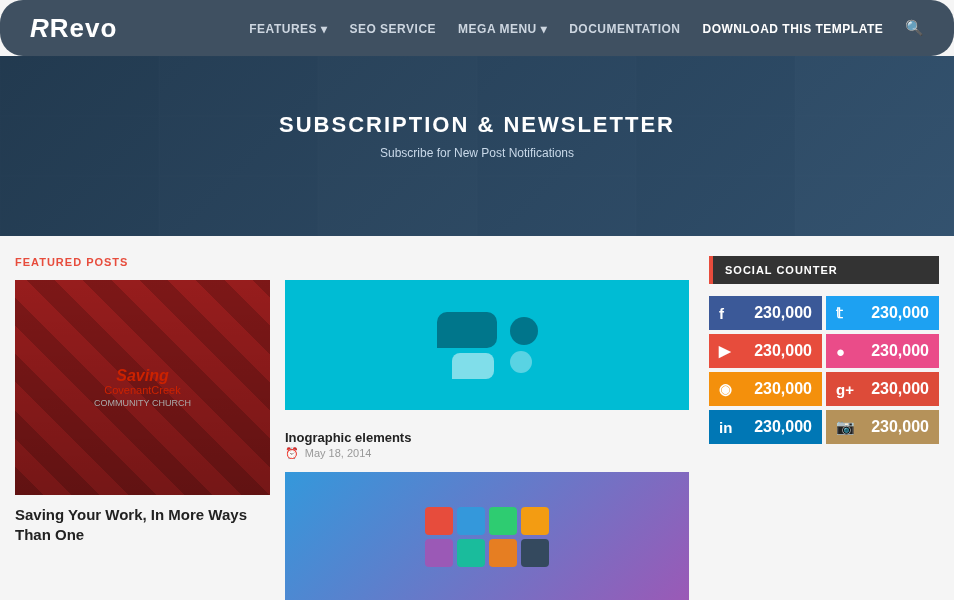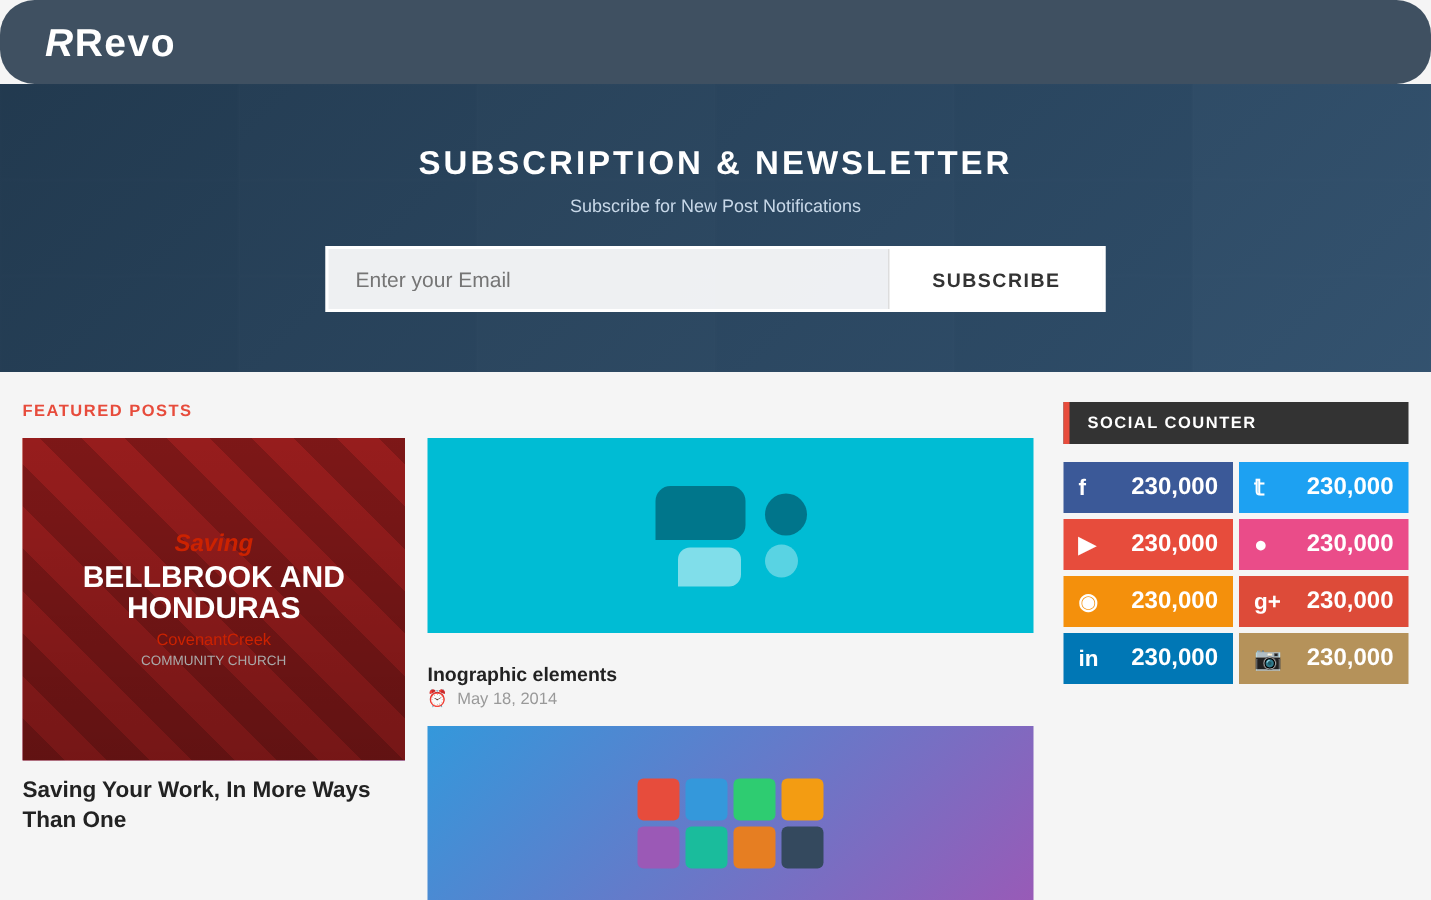--- a/index.html
+++ b/index.html
@@ -275,20 +275,44 @@
     .li { background: #0077b5; }
     .ig { background: #b5925a; }
   </style>
 </head>
 <body>
 
 <nav class="navbar">
   <div class="navbar-logo">
     <span>R</span><span style="font-style:normal;">Revo</span>
   </div>
+  <ul class="navbar-nav">
+    <li>
+      <a href="#">
+        <span>FEATURES</span> ▾
+      </a>
+    </li>
+    <li>
+      <a href="#">SEO SERVICE</a>
+    </li>
+    <li>
+      <a href="#">
+        <span>MEGA MENU</span> ▾
+      </a>
+    </li>
+    <li>
+      <a href="#">DOCUMENTATION</a>
+    </li>
+    <li>
+      <a href="#" class="download-link">DOWNLOAD THIS TEMPLATE</a>
+    </li>
+    <li>
+      <span class="search-icon-nav">🔍</span>
+    </li>
+  </ul>
 </nav>
 
 <section class="hero">
   <div class="hero-mosaic">
     <div class="hero-mosaic-cell"></div>
       <div class="hero-mosaic-cell"></div>
     <div class="hero-mosaic-cell"></div>
       <div class="hero-mosaic-cell"></div>
     <div class="hero-mosaic-cell"></div>
       <div class="hero-mosaic-cell"></div>
@@ -302,39 +326,34 @@
       <div class="hero-mosaic-cell"></div>
     <div class="hero-mosaic-cell"></div>
       <div class="hero-mosaic-cell"></div>
     <div class="hero-mosaic-cell"></div>
       <div class="hero-mosaic-cell"></div>
   </div>
   <div class="hero-bg"></div>
   <div class="hero-content">
     <h2 class="hero-title">SUBSCRIPTION &amp; NEWSLETTER</h2>
     <p class="hero-subtitle">Subscribe for New Post Notifications</p>
-    <form class="subscribe-form">
-      <input class="subscribe-input" type="email" placeholder="Enter your Email" style="">
-      <button class="subscribe-btn" type="submit">SUBSCRIBE</button>
-    </form>
   </div>
 </section>
 
 <div class="main-wrapper">
 
   <main class="main-content">
     <div class="section-label">FEATURED POSTS</div>
 
     <div class="featured-grid">
 
       <div class="featured-main">
         <div class="featured-main-img">
           <div class="featured-main-img-inner">
             <div class="cover-text-top" style="font-size:16px; color:#cc2200; font-style:italic;">Saving</div>
-            <div class="cover-text-main" style="font-size:20px; line-height:1.05;">BELLBROOK AND<br>HONDURAS</div>
             <div class="cover-text-bottom" style="color:#cc2200; font-size:11px;">CovenantCreek</div>
             <div style="color:#aaa; font-size:9px; margin-top:2px;">COMMUNITY CHURCH</div>
           </div>
         </div>
         <div class="featured-main-title">Saving Your Work, In More Ways Than One</div>
       </div>
 
       <div class="featured-side">
 
         <div>

